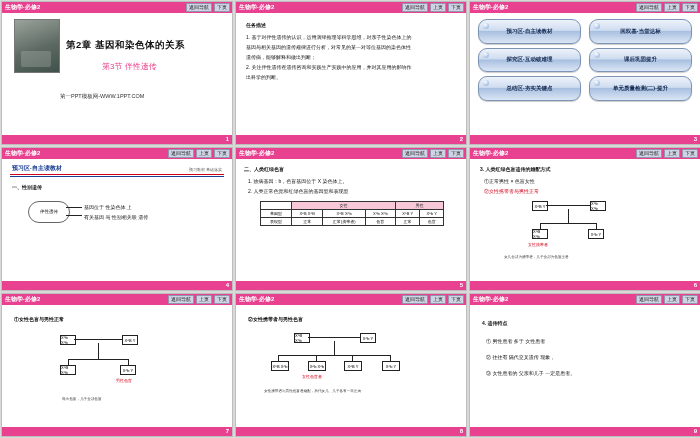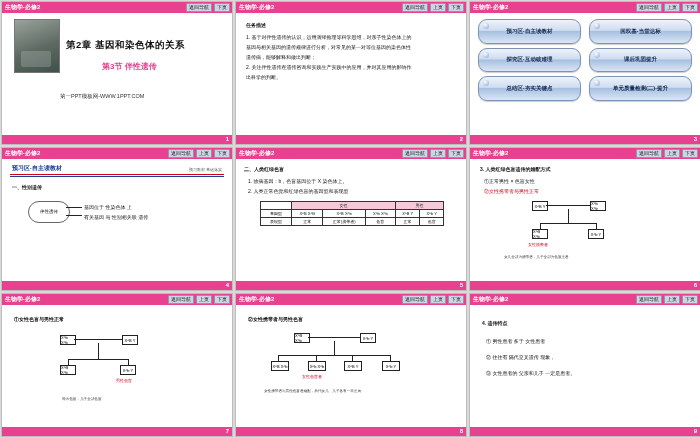--- a/index.html
+++ b/index.html
@@ -13,21 +13,21 @@
   .tb-btn.sm{padding:0 2px;}
   .body{position:absolute;top:11px;left:0;right:0;bottom:9px;background:#fff;border-radius:14px;}
   .botbar{position:absolute;left:0;right:0;bottom:0;height:9px;background:#e8418f;}
   .pagenum{position:absolute;right:3px;bottom:0px;color:#fff;font-size:6px;font-weight:bold;line-height:9px;}
 
   
   .s1-photo{position:absolute;left:12px;top:6px;width:44px;height:52px;background:linear-gradient(160deg,#9aa39c,#5d6a63 55%,#40504a);border:1px solid #777;}
   .s1-photo::after{content:"";position:absolute;left:6px;bottom:5px;width:30px;height:16px;background:rgba(255,255,255,.18);border-radius:2px;}
   .s1-grey{position:absolute;left:12px;top:6px;width:44px;height:92px;background:#c8c8c8;z-index:-1;}
   .s1-title{position:absolute;left:64px;top:26px;font-size:9.5px;font-weight:bold;color:#111;letter-spacing:.5px;}
-  .s1-sub{position:absolute;left:100px;top:48px;font-size:8px;font-weight:bold;color:#e8418f;}
+  .s1-sub{position:absolute;left:100px;top:48px;font-size:8px;font-weight:normal;color:#e8418f;}
   .s1-foot{position:absolute;left:58px;top:80px;font-size:5.5px;color:#333;}
 
   
   .tx{position:absolute;font-size:5px;color:#111;line-height:8px;}
   .redtx{color:#d0021b;}
 
   
   .btnwrap{position:absolute;left:8px;top:6px;right:8px;bottom:6px;display:grid;grid-template-columns:1fr 1fr;grid-template-rows:repeat(4,1fr);gap:4px 8px;}
   .bigbtn{position:relative;background:linear-gradient(180deg,#eef3fb 0%,#cfdcf0 45%,#a8c0e0 50%,#dbe6f5 100%);border:1px solid #7c93b5;border-radius:9px;display:flex;align-items:center;justify-content:center;font-size:5.5px;color:#12284f;font-weight:bold;box-shadow:0 1px 1px rgba(0,0,0,.2);}
   .bigbtn::before{content:"";position:absolute;left:4px;top:3px;width:6px;height:6px;border-radius:50%;background:radial-gradient(circle at 35% 30%,#fff,#7fa6d8);}

